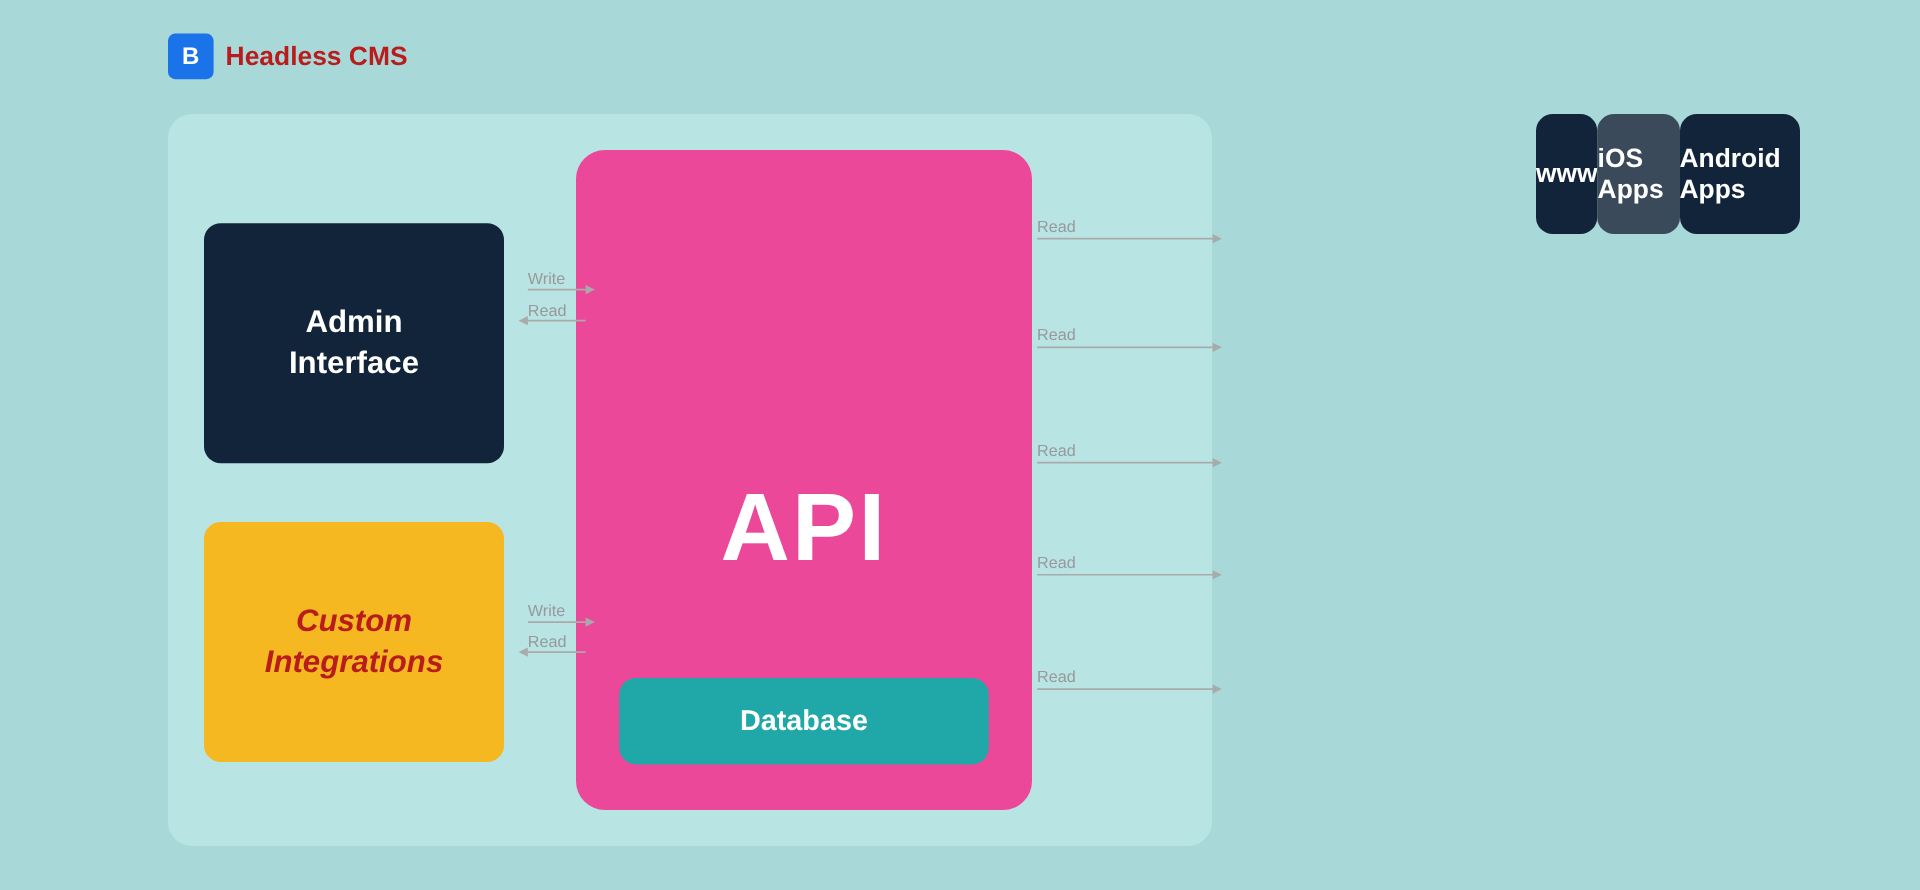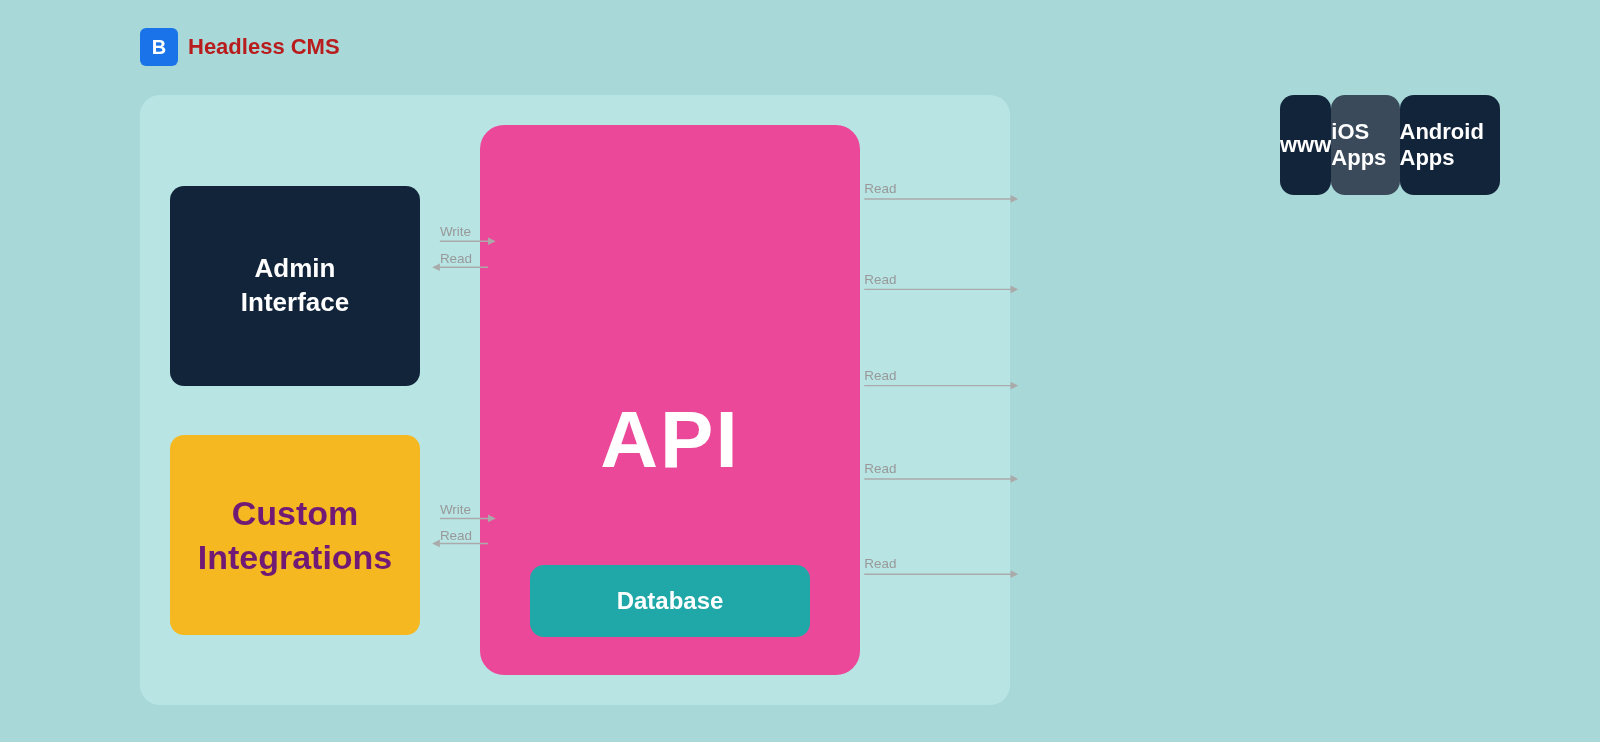--- a/index.html
+++ b/index.html
@@ -84,21 +84,21 @@
       color: white;
       letter-spacing: 2px;
     }
 
     
     .db-box {
       position: absolute;
       bottom: 38px;
       left: 50%;
       transform: translateX(-50%);
-      width: 280px;
+      width: 308px;
       height: 72px;
       background-color: #20a8a8;
       border-radius: 14px;
       display: flex;
       align-items: center;
       justify-content: center;
     }
 
     .db-label {
       font-size: 24px;
@@ -137,24 +137,25 @@
       height: 200px;
       background-color: #f5b820;
       border-radius: 14px;
       display: flex;
       align-items: center;
       justify-content: center;
       text-align: center;
     }
 
     .custom-label {
-      font-size: 34px;
+      font-size: 26px;
       font-weight: 700;
-      color: #701a75;
+      color: #b91c1c;
       line-height: 1.3;
+      font-style: italic;
     }
 
     
     .right-boxes {
       position: absolute;
       top: 0;
       right: 0;
       width: 220px;
       height: 610px;
       display: flex;

